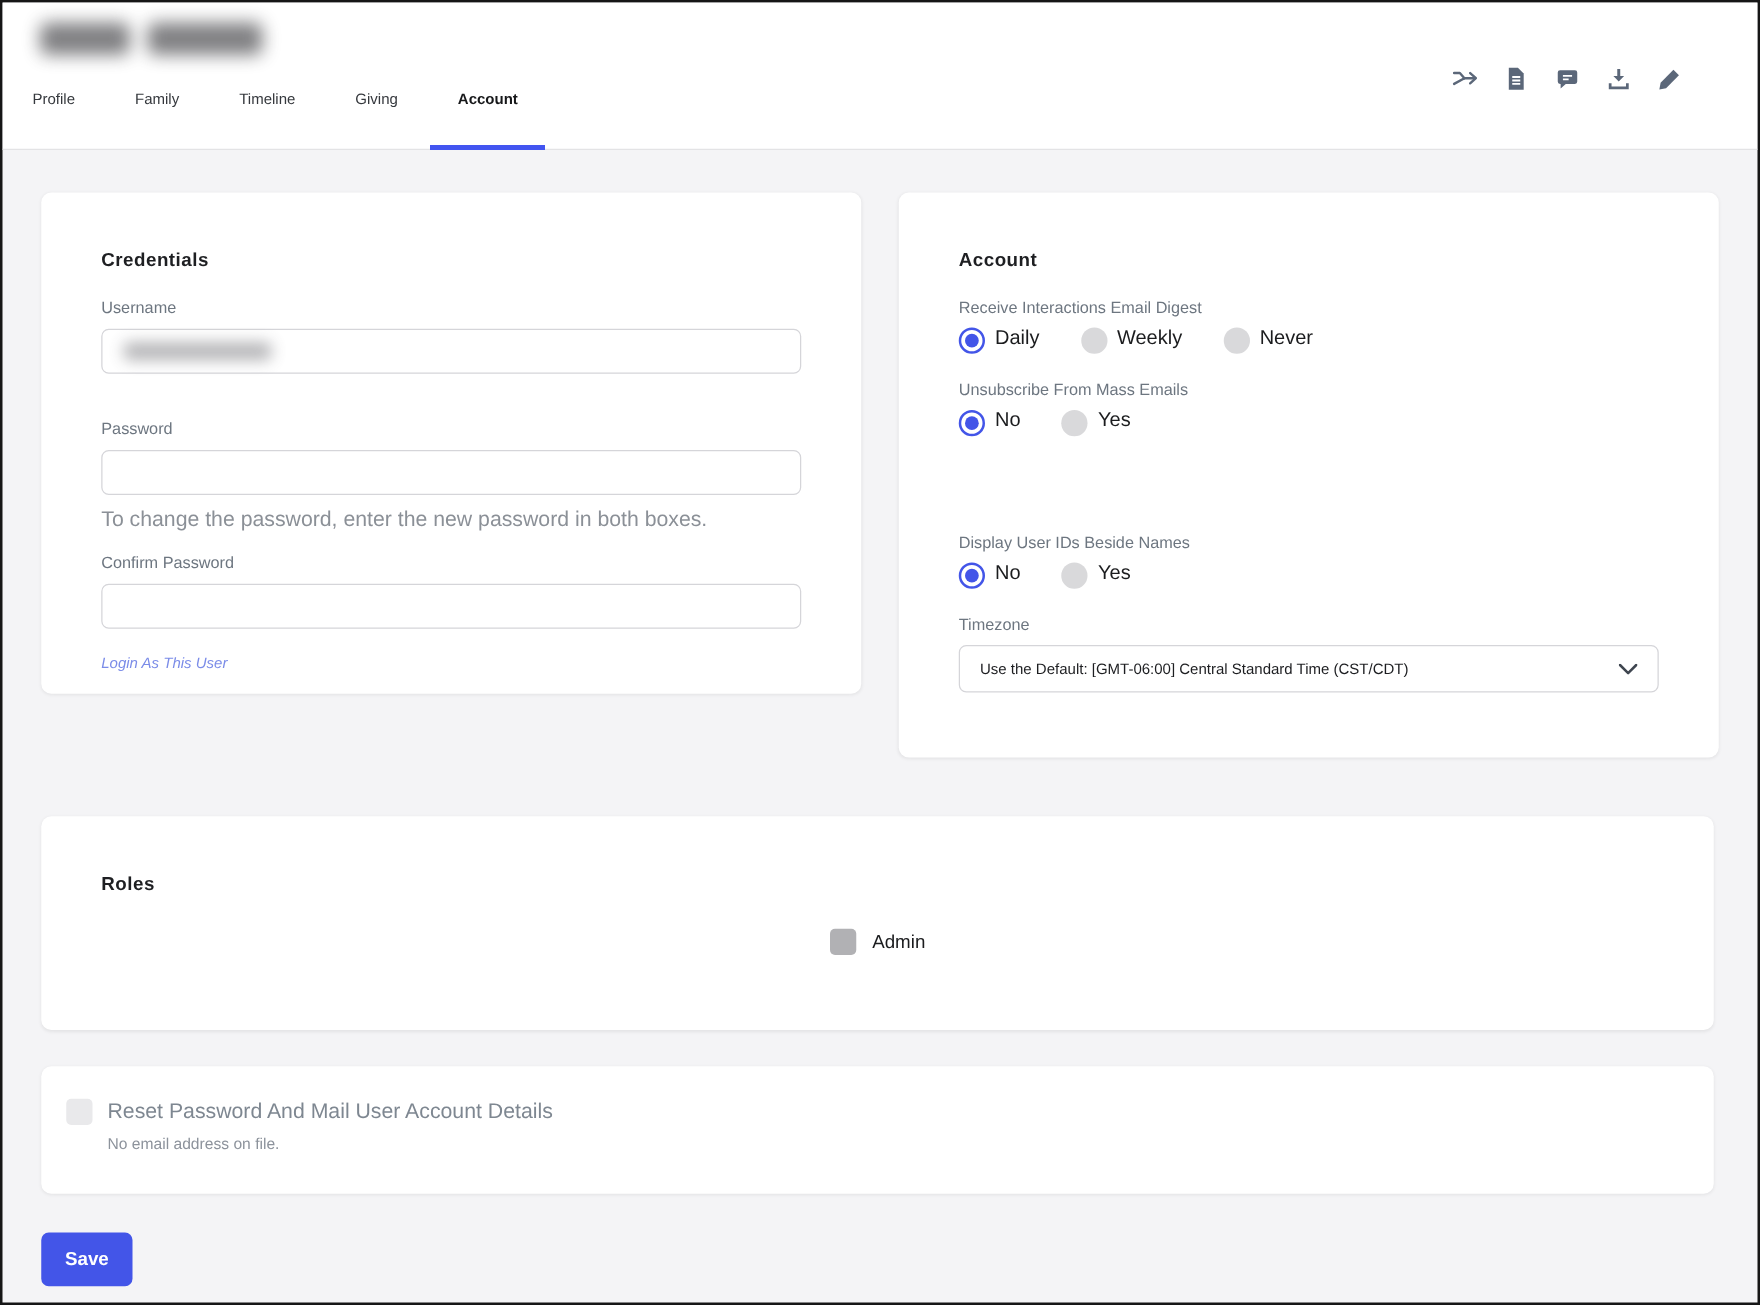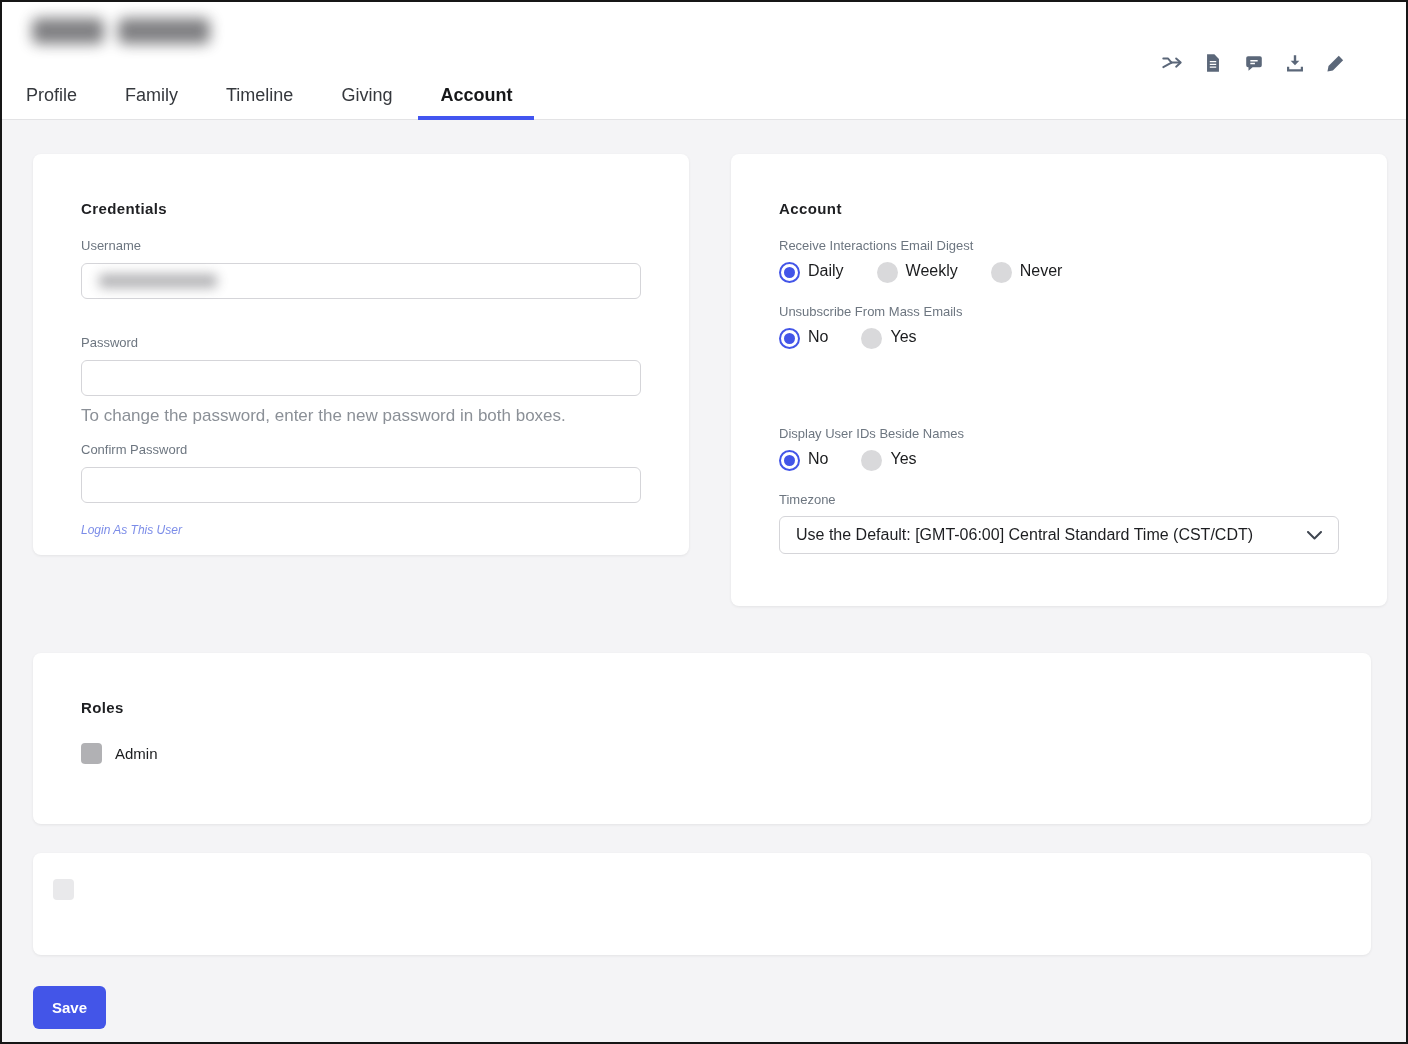--- a/index.html
+++ b/index.html
@@ -17,26 +17,26 @@
   .title-redacted { position: absolute; left: 30px; top: 16px; display: flex; gap: 14px; filter: blur(7px); opacity: .65; }
   .title-redacted .blob { height: 26px; background: #3c3c40; border-radius: 6px; }
   .title-redacted .blob.b1 { width: 72px; }
   .title-redacted .blob.b2 { width: 92px; }
 
   .toolbar { position: absolute; right: 59px; top: 50px; display: flex; gap: 19px; align-items: center; }
   .tool-icon { width: 22px; height: 22px; display: inline-flex; align-items: center; justify-content: center; cursor: pointer; }
   .tool-icon svg { width: 22px; height: 22px; }
 
   .tabs { position: absolute; left: 0; bottom: -1px; display: flex; padding-left: 2px; }
-  .tab { display: inline-block; padding: 10px 22px 10px; margin-right: 4px; font-size: 18px; color: #35383d; text-decoration: none; cursor: pointer; border-bottom: 4px solid transparent; }
+  .tab { display: inline-block; padding: 10px 22px 30px; margin-right: 4px; font-size: 12px; color: #35383d; text-decoration: none; cursor: pointer; border-bottom: 4px solid transparent; }
   .tab.active { font-weight: bold; color: #17181a; border-bottom-color: #4255f0; }
 
   
   .main { padding: 34px 35px 0 31px; }
-  .cards-row { display: flex; gap: 42px; align-items: flex-start; }
+  .cards-row { display: flex; gap: 30px; align-items: flex-start; }
   .card { background: #fff; border-radius: 8px; box-shadow: 0 1px 3px rgba(0,0,0,.07); }
   .card-left  { width: 656px; height: 401px; padding: 46px 48px; }
   .card-right { width: 656px; height: 452px; padding: 46px 48px; }
   .card-roles { width: 100%; height: 171px; padding: 46px 48px; margin-top: 47px; }
   .card-reset { width: 100%; height: 102px; padding: 26px 20px; margin-top: 29px; }
 
   .card-heading { font-size: 15px; font-weight: bold; letter-spacing: .4px; color: #1e1f22; }
 
   
   .field-label { font-size: 13px; color: #6d7680; }
@@ -54,25 +54,25 @@
   
   .radio-row { display: flex; align-items: center; margin-top: 9px; }
   .radio-opt { display: inline-flex; margin-right: 33px; cursor: pointer; }
   .rb { width: 21px; height: 21px; border-radius: 50%; background: #d9d9db; position: relative; flex: 0 0 auto; }
   .rb.selected { background: #fff; border: 2px solid #4355e8; }
   .rb.selected::after { content: ""; position: absolute; left: 3px; top: 3px; width: 11px; height: 11px; border-radius: 50%; background: #4355e8; }
   .radio-text { font-size: 16px; color: #1b1c1e; margin-left: 8px; }
 
   
   .select-box { width: 560px; height: 38px; border: 1px solid #d5d5d9; border-radius: 6px; background: #fff; display: flex; align-items: center; justify-content: space-between; padding: 0 16px; cursor: pointer; margin-top: 9px; }
-  .select-value { font-size: 16px; color: #1d1e21; white-space: nowrap; }
+  .select-value { font-size: 12px; color: #1d1e21; white-space: nowrap; }
   .select-box svg { width: 15px; height: 9px; flex: 0 0 auto; margin-left: 12px; }
 
   
-  .check-row { display: flex; align-items: center; margin-top: 27px; }
+  .check-row { display: flex; align-items: center; margin-top: 27px; justify-content: center; }
   .cb { width: 21px; height: 21px; border-radius: 4px; flex: 0 0 auto; cursor: pointer; }
   .cb-gray { background: #b1b1b4; }
   .cb-light { background: #e9e9eb; }
   .check-text { font-size: 15px; color: #1b1c1e; margin-left: 13px; }
 
   
   .reset-row { display: flex; align-items: flex-start; }
   .reset-body { margin-left: 12px; }
   .reset-label { font-size: 17px; color: #7e8791; }
   .reset-note { font-size: 12.5px; color: #8d939c; margin-top: 9px; }
@@ -215,19 +215,23 @@
       <div class="check-row">
         <span class="cb cb-gray"></span>
         <span class="check-text">Admin</span>
       </div>
     </div>
 
     
     <div class="card card-reset">
       <div class="reset-row">
         <span class="cb cb-light"></span>
+        <div class="reset-body">
+          <div class="reset-label">Reset Password And Mail User Account Details</div>
+          <div class="reset-note">No email address on file.</div>
+        </div>
       </div>
     </div>
 
     
     <button class="save-btn">Save</button>
   </div>
 </div>
 
 </body></html>

